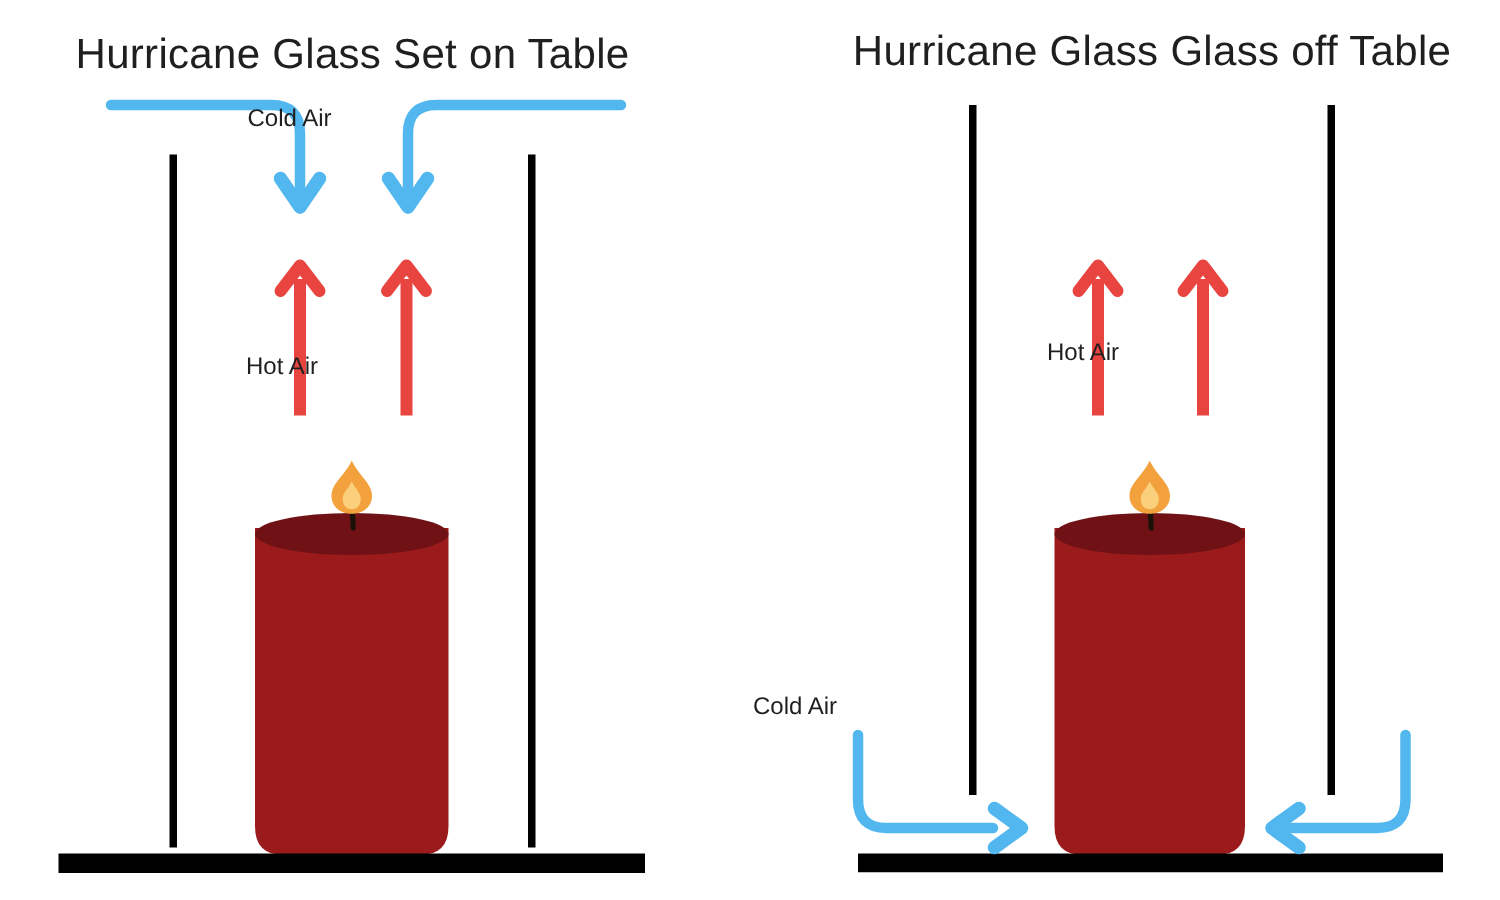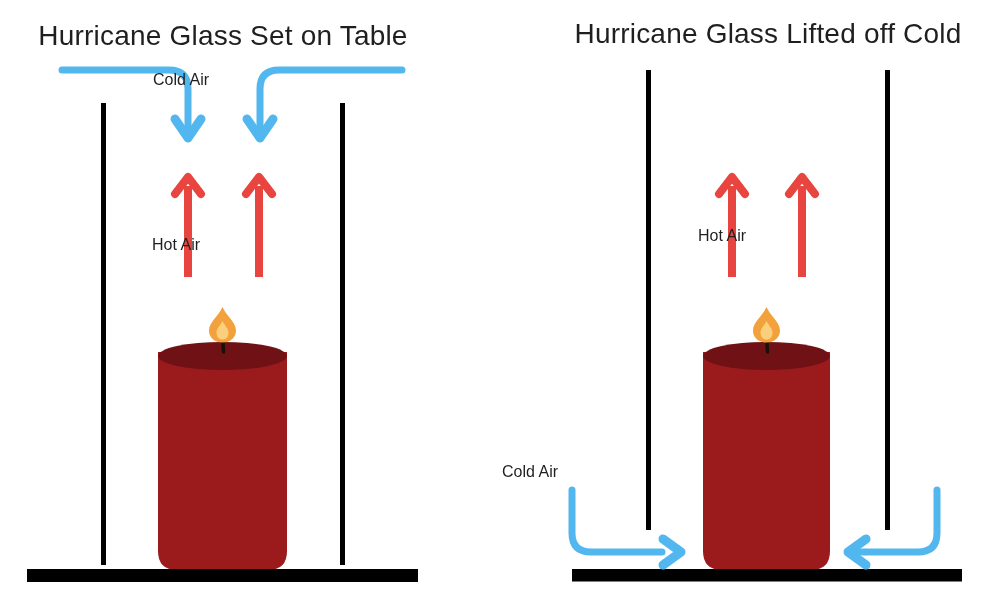--- a/index.html
+++ b/index.html
@@ -5,21 +5,21 @@
   html, body { margin: 0; padding: 0; background: #ffffff; }
   #canvas {
     position: relative;
     width: 1000px;
     height: 600px;
     background: #ffffff;
     overflow: hidden;
     font-family: "Liberation Sans", "DejaVu Sans", sans-serif;
   }
   .panel { position: absolute; top: 0; width: 500px; height: 600px; }
-  #left-panel  { left: 0; }
+  #left-panel  { left: 12px; }
   #right-panel { left: 500px; }
   .panel svg { position: absolute; left: 0; top: 0; }
   .diagram-title {
     position: absolute;
     font-size: 28px;
     font-weight: normal;
     color: var(--text_black);
     text-align: center;
     letter-spacing: 0.2px;
     white-space: nowrap;
@@ -79,21 +79,21 @@
       <rect class="table-top" x="27" y="569" width="391" height="13"></rect>
     </svg>
 
     <div class="flow-label" style="left:153px; top:70px;">Cold Air</div>
 
     <div class="flow-label" style="left:152px; top:235px;">Hot Air</div>
   </div>
 
   <div class="panel" id="right-panel">
 
-    <div class="diagram-title" style="left:36px; top:18px; width:464px;">Hurricane Glass Lifted off Cold</div>
+    <div class="diagram-title" style="left:36px; top:18px; width:464px;">Hurricane Glass Glass off Table</div>
 
     <svg width="500" height="600" viewBox="0 0 500 600">
 
       <line class="glass-wall" x1="148.5" y1="70" x2="148.5" y2="530"></line>
       <line class="glass-wall" x1="387.5" y1="70" x2="387.5" y2="530"></line>
 
       <line class="hot-stroke" x1="232" y1="277" x2="232" y2="186"></line>
       <polyline class="hot-head" points="219,194 232,177 245,194"></polyline>
       <line class="hot-stroke" x1="302" y1="277" x2="302" y2="186"></line>
       <polyline class="hot-head" points="289,194 302,177 315,194"></polyline>

